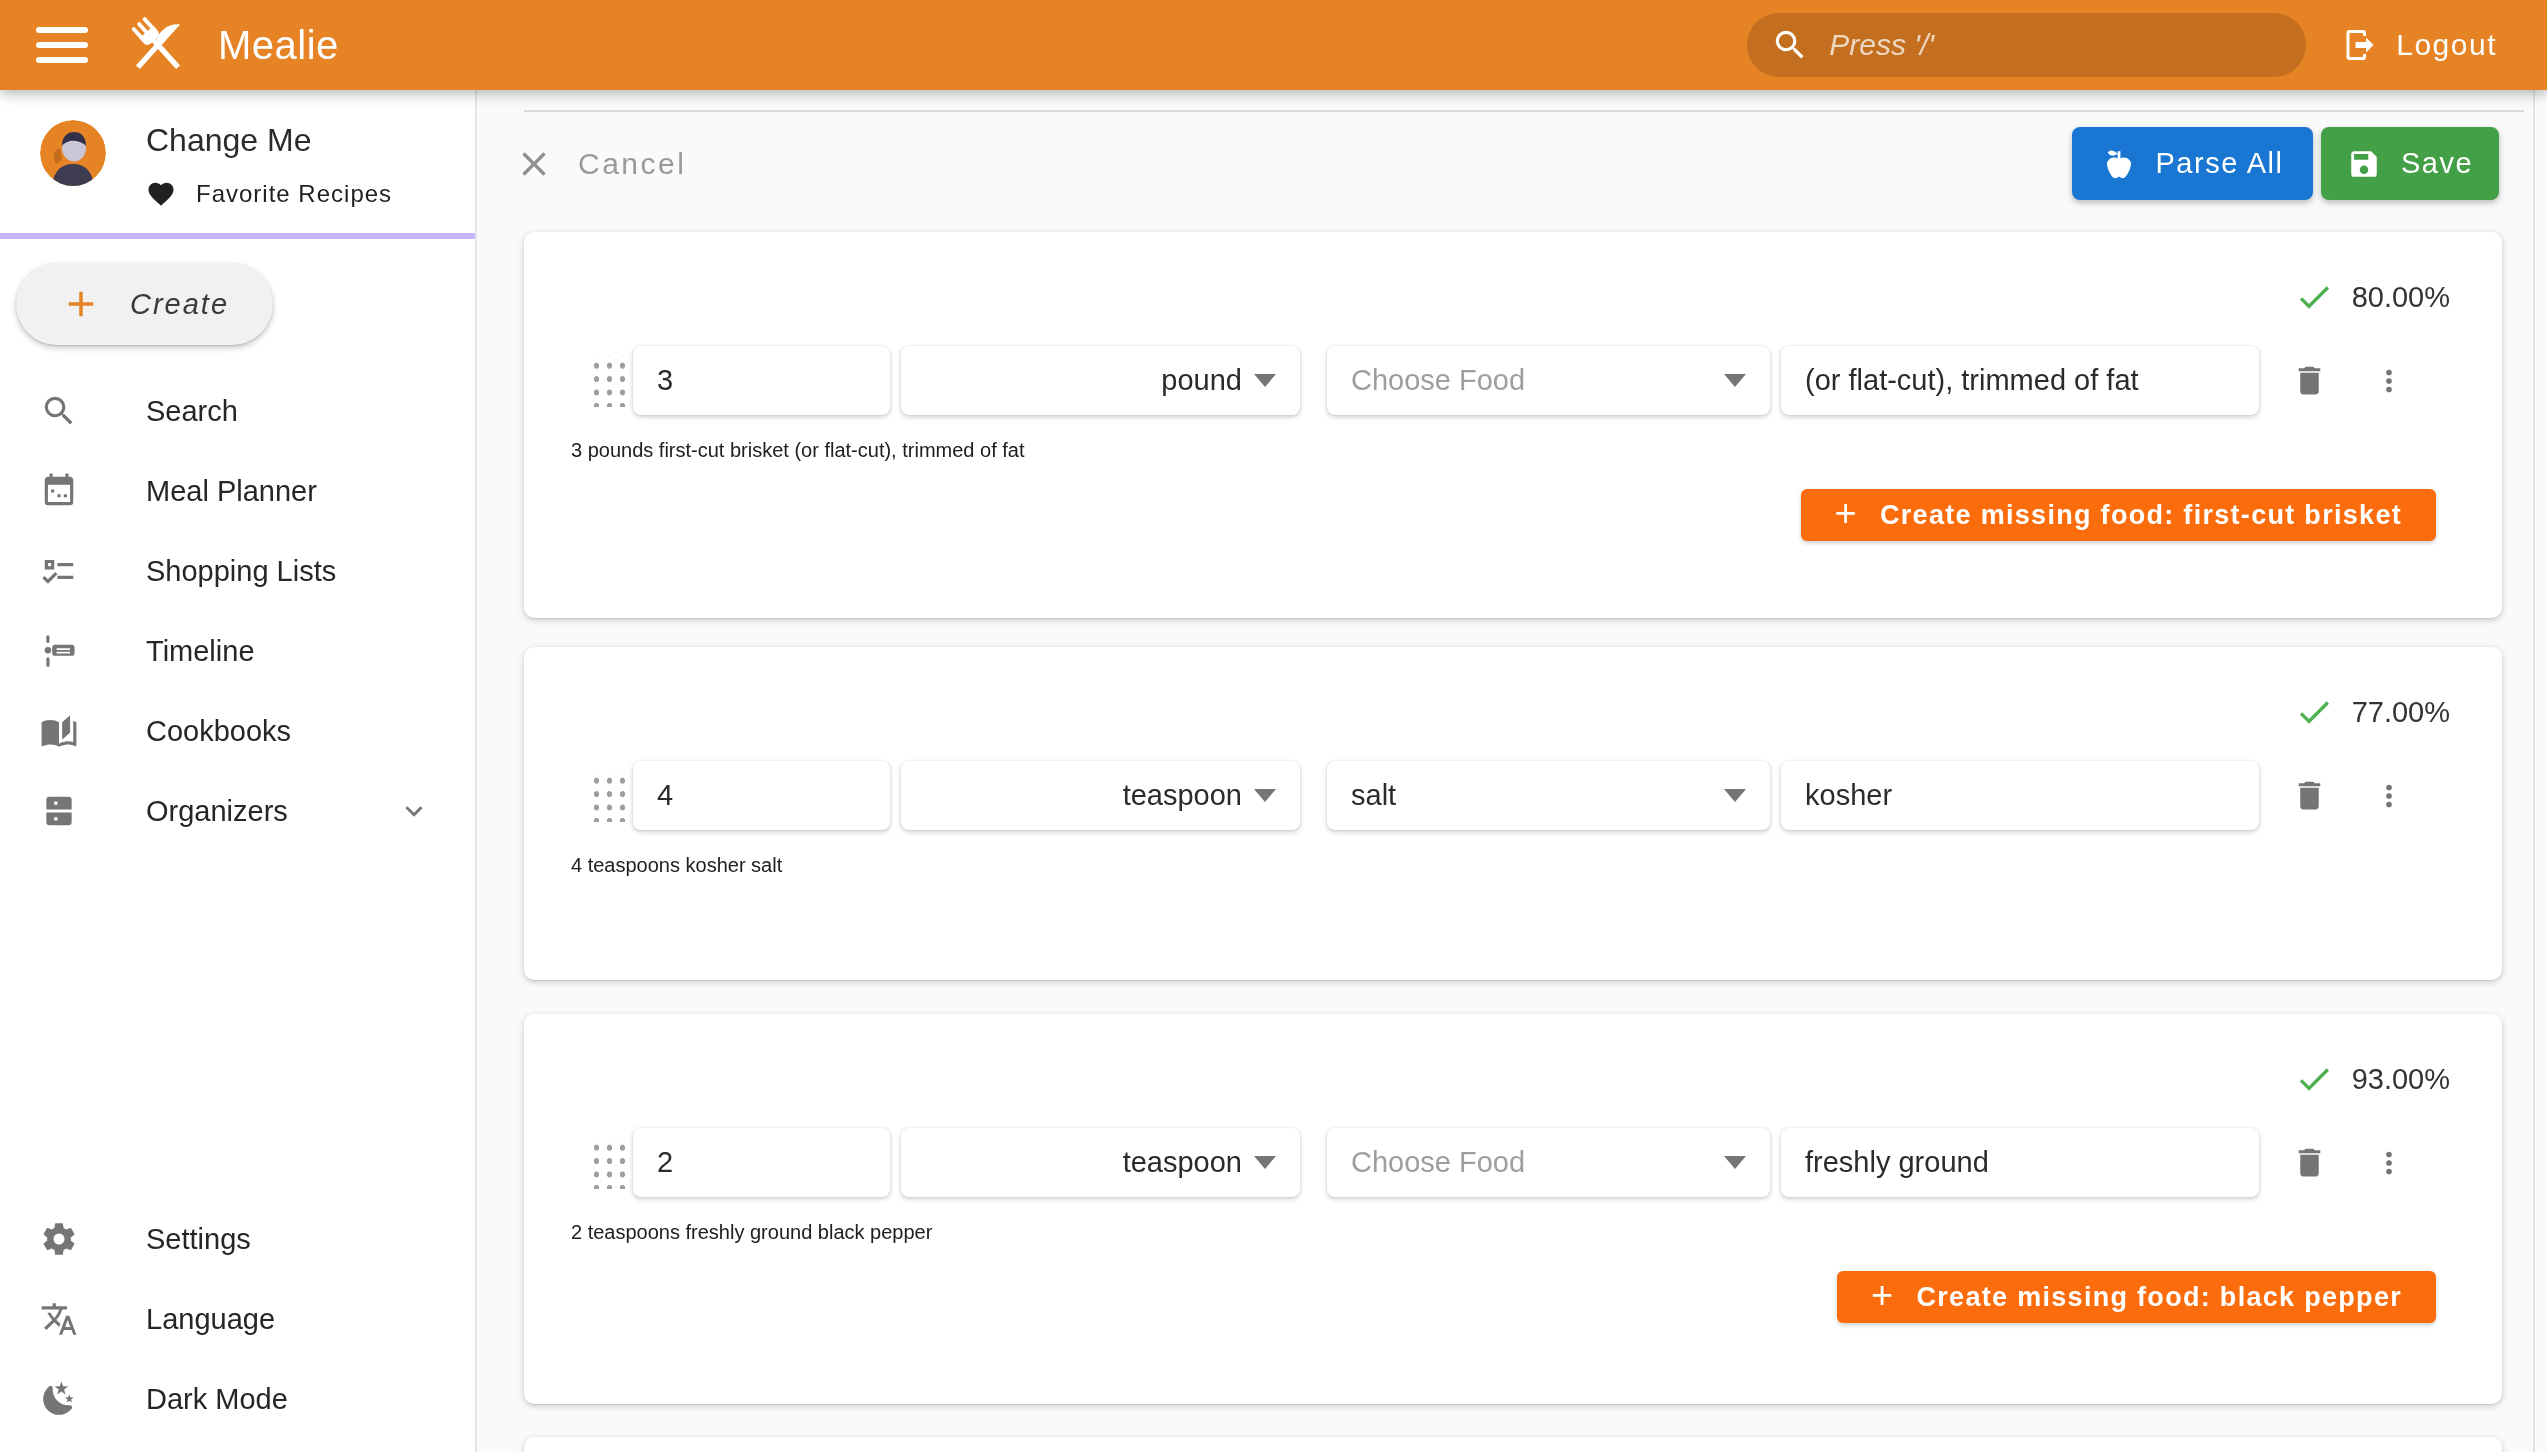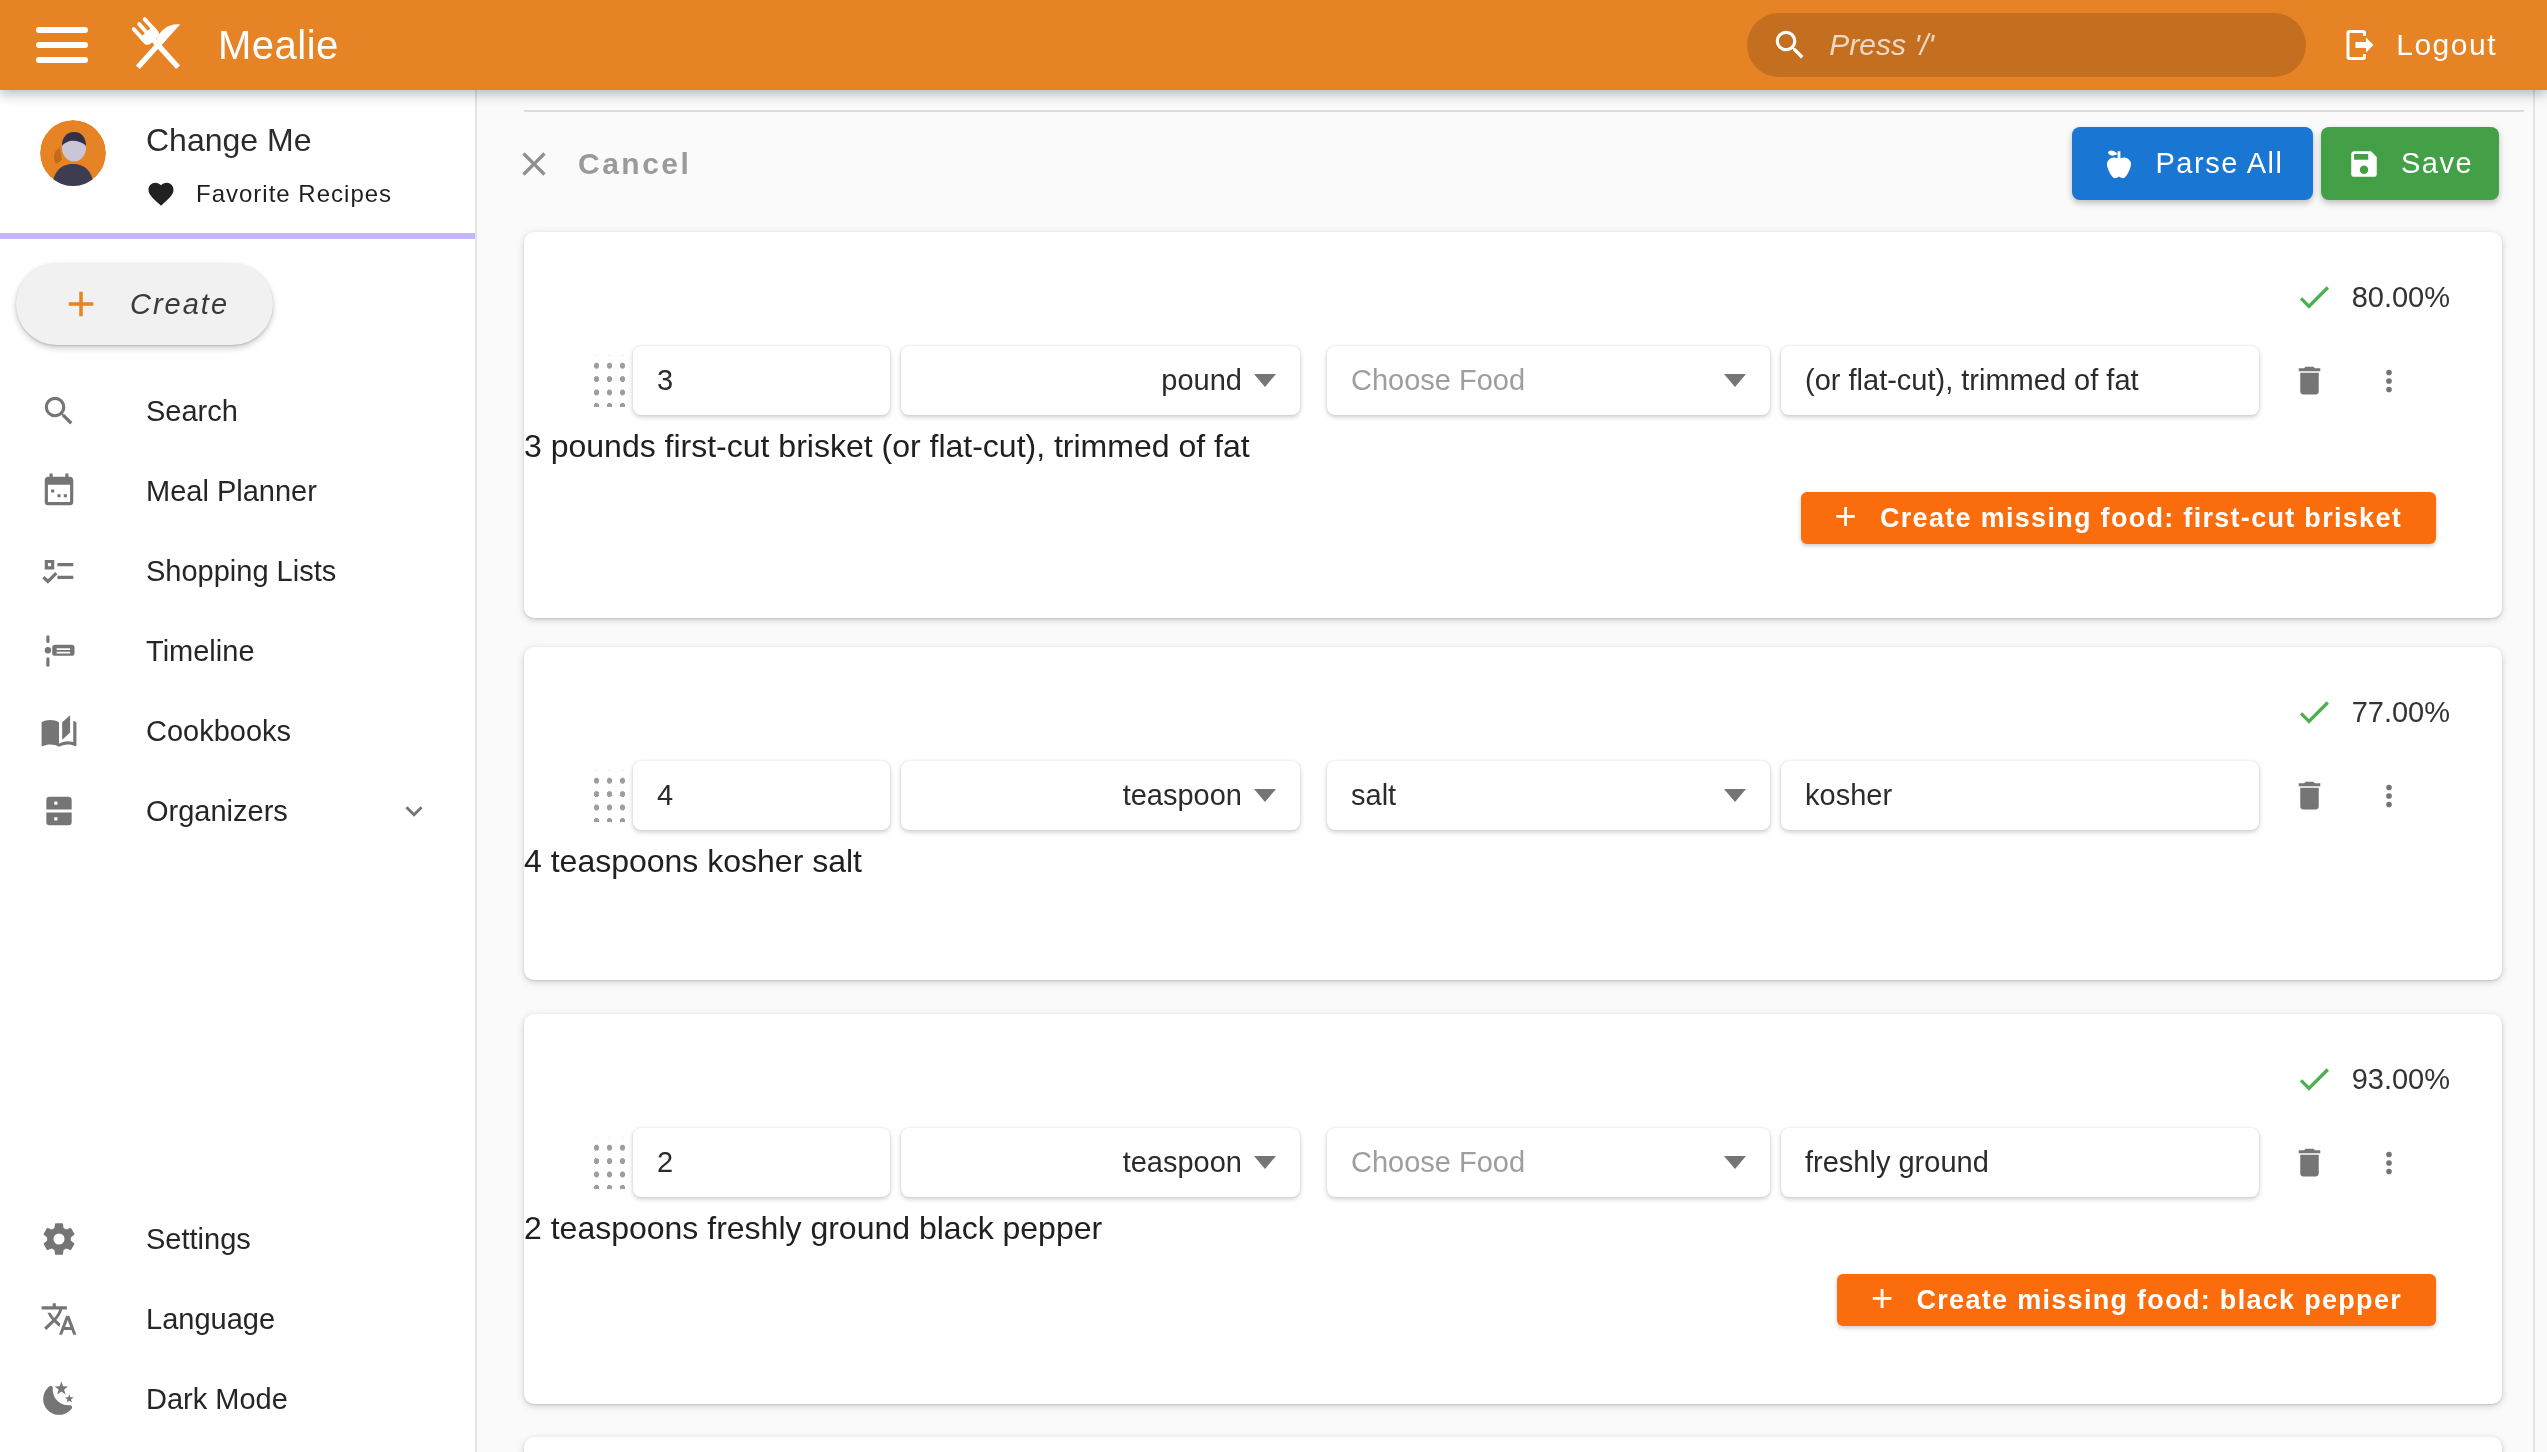--- a/index.html
+++ b/index.html
@@ -44,21 +44,21 @@
   .nav-item .nicon { width:38px; height:38px; flex:0 0 auto; margin-right:68px; }
   .nav-item .chev { margin-left:auto; }
   .side-spacer { flex:1; }
   .nav-bottom { padding-bottom:14px; }
 
   
   .top-divider { position:absolute; left:47px; top:20px; width:2000px; height:2px; background:#DBDBDB; }
   .scroll-line { position:absolute; left:2056px; top:0; width:2px; height:1363px; background:#E3E3E3; }
   .action-row { position:absolute; left:0; right:0; top:37px; height:73px; display:flex; align-items:center; }
   .cancel { display:flex; align-items:center; gap:24px; margin-left:37px; color:#9a9a9a; font-size:30px;
-            font-weight:700; letter-spacing:2.5px; cursor:pointer; }
+            font-weight:400; letter-spacing:2.5px; cursor:pointer; }
   .action-right { margin-left:auto; margin-right:48px; display:flex; gap:8px; }
   .btn { height:73px; display:flex; align-items:center; justify-content:center; gap:20px; border-radius:8px;
          color:#fff; font-size:29px; font-weight:500; letter-spacing:1.5px; cursor:pointer;
          box-shadow:0 3px 6px rgba(0,0,0,0.25); }
   .btn-parse { width:241px; background:#1976D2; }
   .btn-save  { width:178px; background:#43A047; }
 
   .cards { position:absolute; left:47px; top:142px; width:1978px; }
   .card { width:1978px; background:#fff; border-radius:10px;
           box-shadow:0 2px 7px rgba(0,0,0,0.18), 0 1px 2px rgba(0,0,0,0.10); overflow:hidden; }
@@ -80,21 +80,21 @@
   .field input::placeholder { color:#9E9E9E; }
   .f-qty  { width:257px; margin-right:11px; }
   .f-unit { width:399px; margin-right:27px; justify-content:flex-end; cursor:pointer; }
   .f-food { width:443px; margin-right:11px; justify-content:space-between; cursor:pointer; }
   .f-note { width:478px; margin-right:32px; }
   .sel-placeholder { color:#9E9E9E; }
   .tri { width:0; height:0; border-left:11px solid transparent; border-right:11px solid transparent;
          border-top:13px solid #757575; margin-left:12px; }
   .trash { width:37px; height:37px; margin-right:44px; cursor:pointer; }
   .kebab { width:34px; height:34px; cursor:pointer; }
-  .parsed { margin-top:13px; font-size:32px; color:#202020; }
+  .parsed { margin-top:24px; padding-left:47px; font-size:20px; color:#202020; }
   .create-missing { margin:27px 66px 0 auto; width:fit-content; height:52px; border-radius:6px; background:#FB6D0C;
                     color:#fff; display:flex; align-items:center; gap:22px; padding:0 34px; font-size:27px;
                     font-weight:600; letter-spacing:1.3px; cursor:pointer; box-shadow:0 2px 4px rgba(0,0,0,0.2); }
   .plus-sm { font-weight:400; font-size:38px; line-height:1; transform:translateY(-2px); }
 </style>
 </head>
 <body>
 
 <div id="screen">
 

